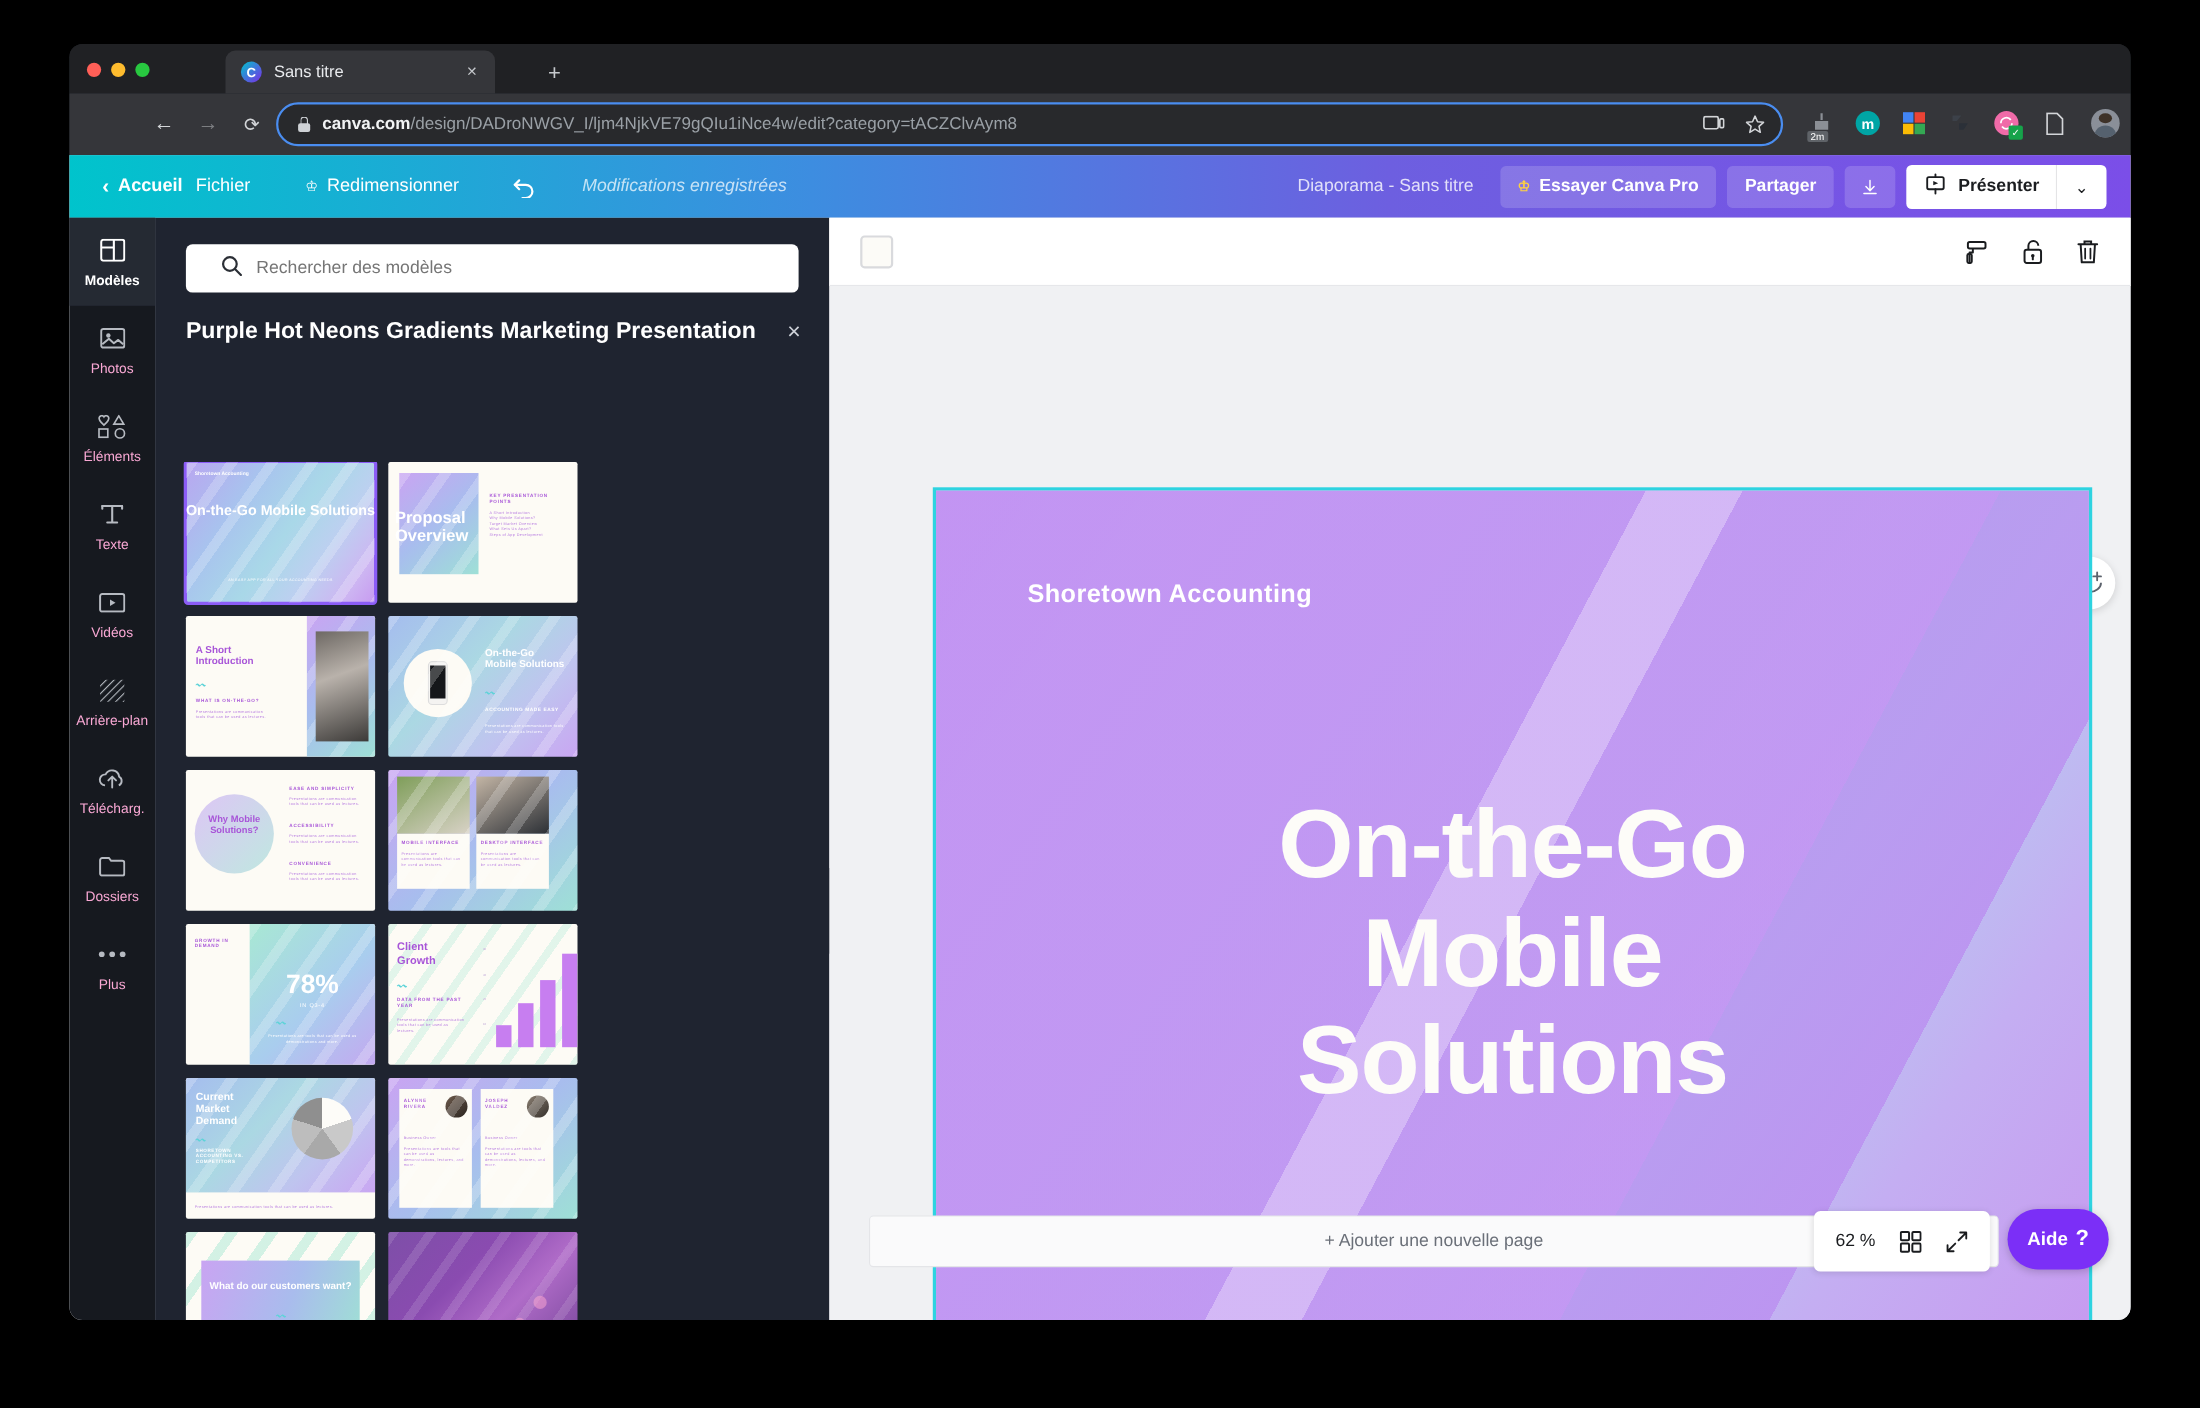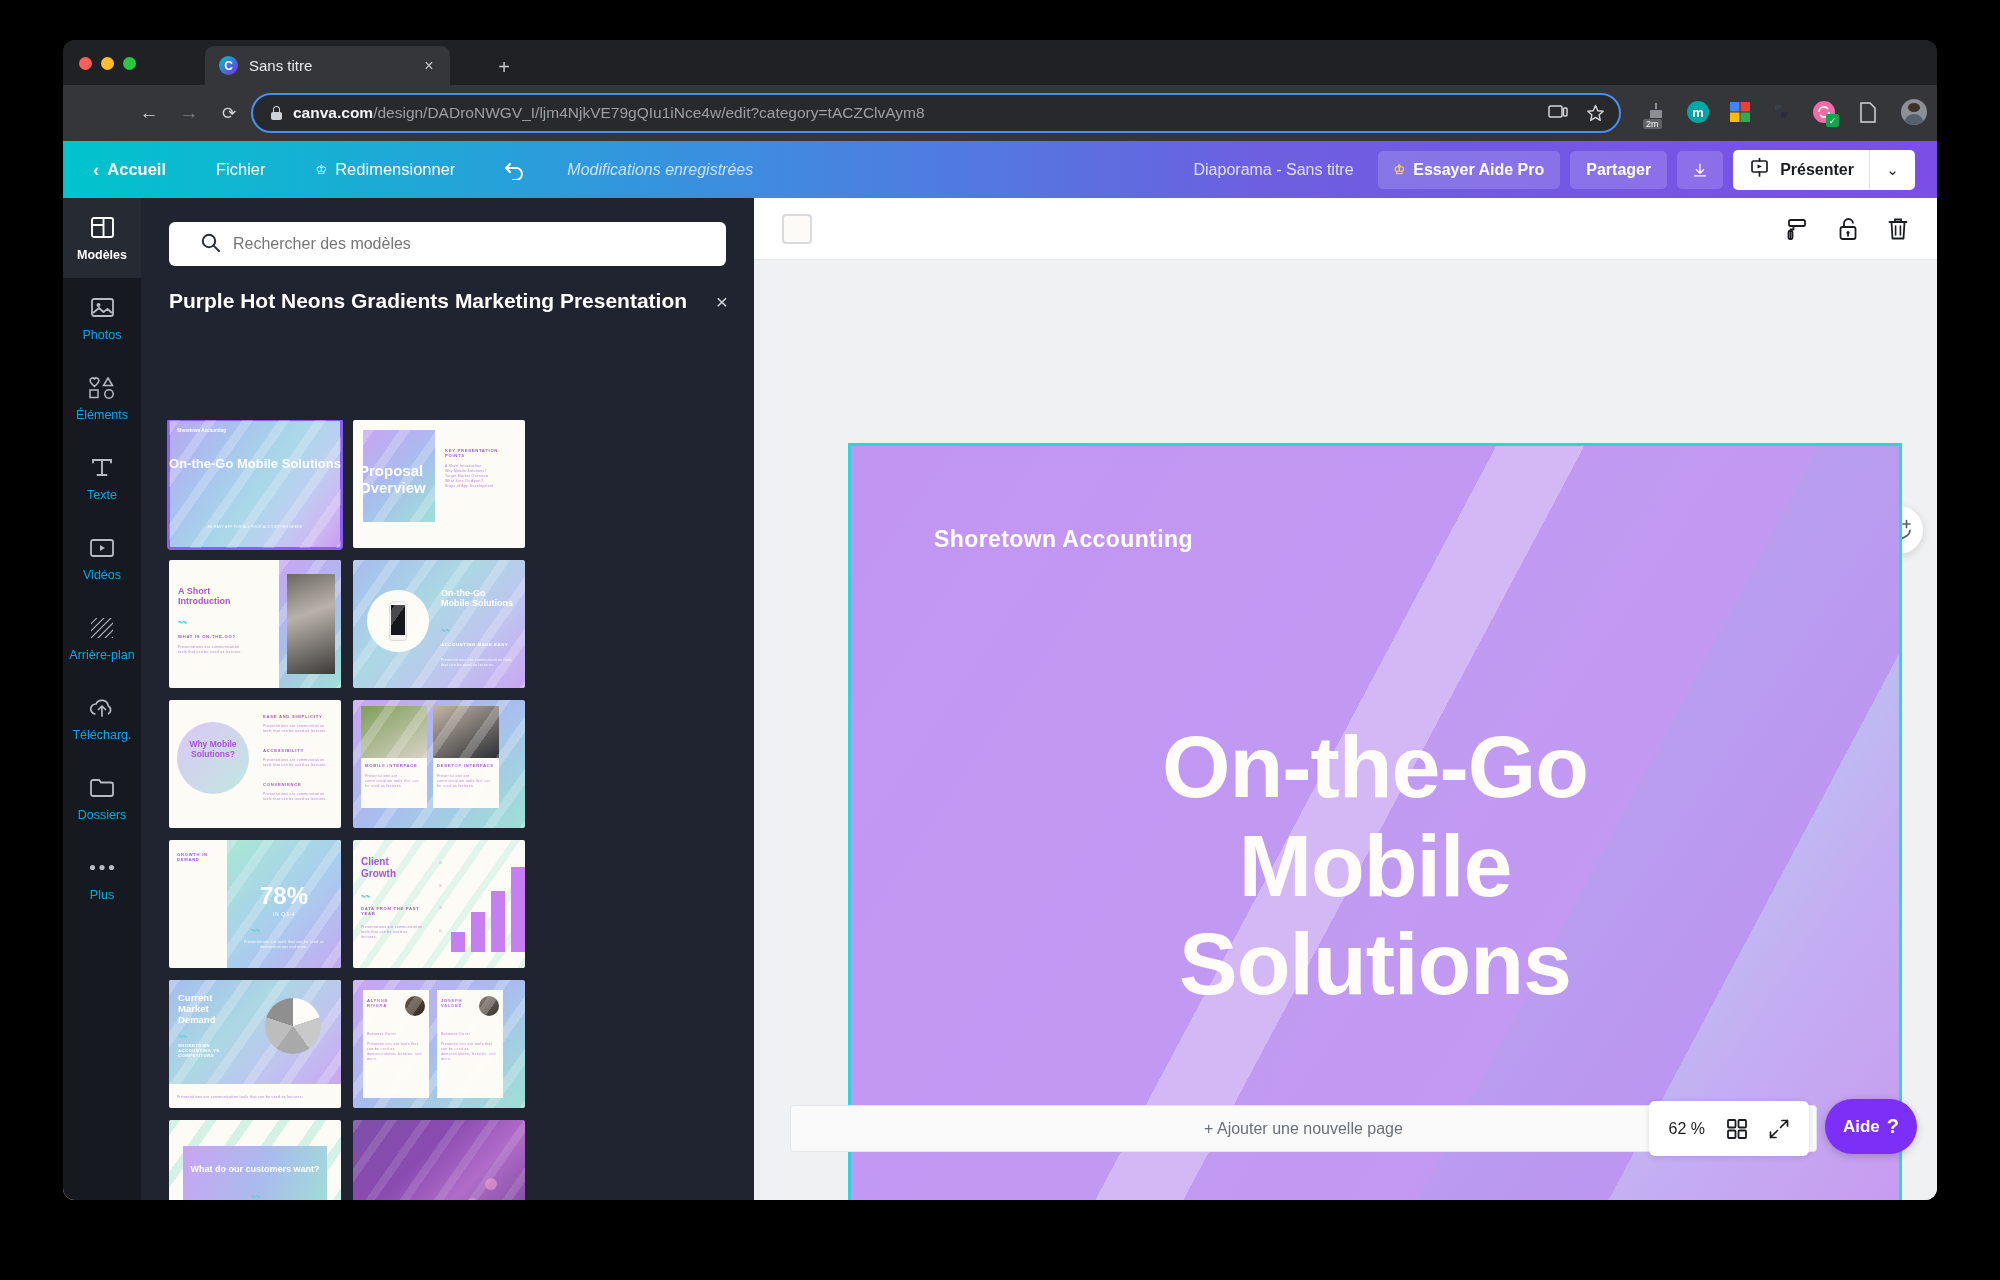--- a/index.html
+++ b/index.html
@@ -50,35 +50,35 @@
   #app { position:absolute; left:0; top:101px; width:1874px; height:1059px; background:#f2f3f5; }
 
   
   #canva-top {
     position:relative; height:57px; width:100%;
     background:linear-gradient(90deg,#00c4cc 0%,#3d8de0 36%,#6d5fe0 64%,#7b4ee8 100%);
     display:flex; align-items:center;
   }
   .ct-item { color:#fff; font-size:16.5px; display:flex; align-items:center; gap:8px; height:38px; padding:0 6px; }
   #ct-accueil { margin-left:24px; font-weight:600; }
-  #ct-fichier { margin-left:38px; }
+  #ct-fichier { }
   #ct-resize  { margin-left:38px; }
   #ct-undo    { margin-left:36px; font-size:21px; }
   #ct-saved   { margin-left:34px; color:rgba(255,255,255,.72); font-style:italic; font-size:16px; }
   #ct-right { margin-left:auto; display:flex; align-items:center; gap:10px; padding-right:22px; }
   #ct-diapo { color:rgba(255,255,255,.8); font-size:16px; margin-right:14px; }
   .ct-btn { background:rgba(255,255,255,.16); border-radius:5px; height:38px; display:flex; align-items:center; gap:8px; padding:0 16px; color:#fff; font-size:16px; font-weight:600; }
   #ct-download { width:46px; justify-content:center; font-size:19px; font-weight:400; }
   #ct-present-group { display:flex; align-items:center; background:#fff; border-radius:5px; height:40px; overflow:hidden; }
   #ct-present { display:flex; align-items:center; gap:10px; padding:0 15px 0 16px; color:#1b1d20; font-size:16px; font-weight:600; height:100%; }
   #ct-present-caret { width:46px; height:100%; display:flex;align-items:center;justify-content:center; color:#1b1d20; font-size:15px; border-left:1px solid #e4e4e6; }
 
   
   #rail { position:absolute; left:0; top:57px; width:78px; height:1002px; background:#16191f; }
-  .rail-item { height:80px; display:flex; flex-direction:column; align-items:center; justify-content:center; gap:7px; color:#0ea5e9; font-size:12.5px; }
+  .rail-item { height:80px; display:flex; flex-direction:column; align-items:center; justify-content:center; gap:7px; color:#f9a8d4; font-size:12.5px; }
   .rail-item.active { background:#252a33; color:#fff; font-weight:700; }
   .rail-ico { height:26px; display:flex; align-items:center; justify-content:center; }
 
   
   #panel { position:absolute; left:78px; top:57px; width:613px; height:1002px; background:#1f2430; }
   #search-wrap { padding:24px 28px 0 28px; }
   #search-box { height:44px; background:#fff; border-radius:6px; display:flex; align-items:center; padding:0 32px; gap:13px; }
   #search-input { flex:1; border:none; outline:none; font-size:16px; color:#3b3f46; font-family:inherit; background:transparent; }
   #panel-head { display:flex; align-items:flex-start; padding:22px 26px 0 28px; gap:12px; }
   #panel-title { flex:1; color:#fff; font-size:21px; font-weight:700; line-height:1.28; }
@@ -272,21 +272,21 @@
             <path d="M7 4L3 8l4 4" fill="none" stroke="#fff" stroke-width="2" stroke-linecap="round" stroke-linejoin="round"></path>
             <path d="M3 8h10a6 6 0 0 1 0 12h-3" fill="none" stroke="#fff" stroke-width="2" stroke-linecap="round"></path>
           </svg>
       </div>
       <div id="ct-saved">Modifications enregistrées</div>
 
       <div id="ct-right">
         <div id="ct-diapo">Diaporama - Sans titre</div>
         <div class="ct-btn">
           <span style="color:#ffd23f;font-size:13px;">♔</span>
-          <span>Essayer Aide Pro</span>
+          <span>Essayer Canva Pro</span>
         </div>
         <div class="ct-btn">Partager</div>
         <div class="ct-btn" id="ct-download">
           <svg width="19" height="20" viewBox="0 0 19 20">
               <path d="M9.5 2v12M4.5 9.5l5 5 5-5M2 18h15" fill="none" stroke="#fff" stroke-width="1.8" stroke-linecap="round" stroke-linejoin="round"></path>
             </svg>
         </div>
         <div id="ct-present-group">
           <div id="ct-present">
             <span>

